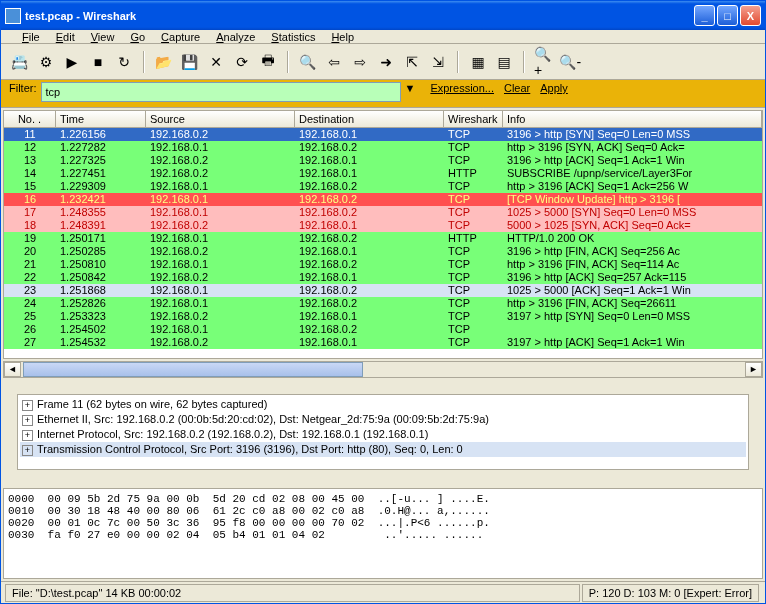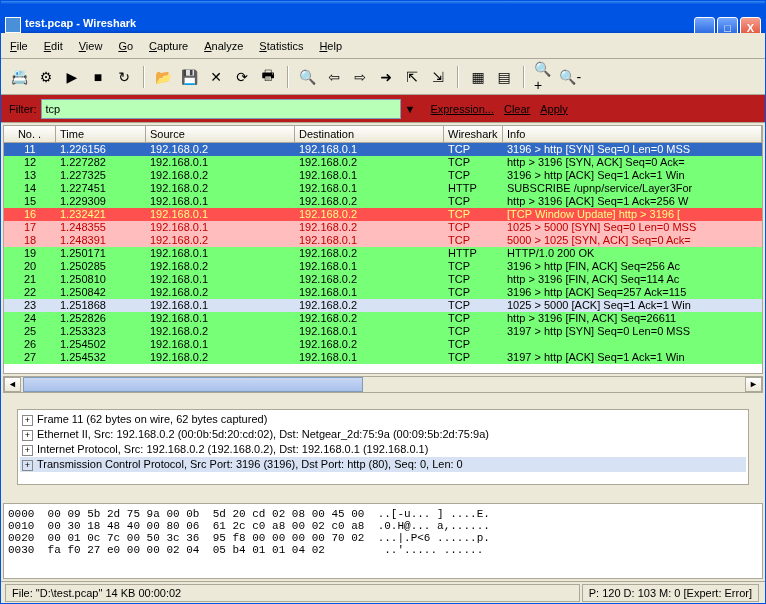--- a/index.html
+++ b/index.html
@@ -1,31 +1,31 @@
 <!DOCTYPE html>
 <html><head>
 <meta charset="utf-8">
 <style>
 *{margin:0;padding:0;box-sizing:border-box;font-family:Tahoma,Arial,sans-serif;font-size:11px}
 body{background:#ece9d8;overflow:hidden}
 .window{width:766px;height:604px;border:1px solid #0054e3;background:#ece9d8;display:flex;flex-direction:column}
-.titlebar{height:29px;background:linear-gradient(to bottom,#3c8cf0 0%,#0054e3 10%,#0054e3 90%,#0046c7 100%);display:flex;align-items:flex-start;padding:16px 4px;color:#fff;font-weight:bold;font-size:13px}
+.titlebar{height:29px;background:linear-gradient(to bottom,#3c8cf0 0%,#0054e3 10%,#0054e3 90%,#0046c7 100%);display:flex;align-items:center;padding:0 4px;color:#fff;font-weight:bold;font-size:13px}
 .titlebar-icon{width:16px;height:16px;margin-right:4px;background:#4a90d9;border:1px solid #fff;display:inline-block}
 .title-text{flex:1}
 .win-btns{display:flex;gap:2px}
 .win-btn{width:21px;height:21px;border:1px solid #fff;border-radius:3px;display:flex;align-items:center;justify-content:center;font-weight:bold;color:#fff;cursor:pointer}
 .win-min,.win-max{background:linear-gradient(to bottom,#74a7ff,#1c5ed8)}
 .win-close{background:linear-gradient(to bottom,#f4a090,#e14a30)}
-.menubar{height:26px;background:#ece9d8;display:flex;align-items:center;padding:2px 2px;gap:2px;border-bottom:1px solid #aca899}
+.menubar{height:14px;background:#ece9d8;display:flex;align-items:center;padding:2px 14px;gap:2px;border-bottom:1px solid #aca899}
 .menu-item{padding:2px 7px;cursor:pointer}
 .menu-item u{text-decoration:underline}
 .toolbar{height:36px;background:#ece9d8;display:flex;align-items:center;padding:4px 8px;gap:4px;border-bottom:1px solid #aca899}
 .tb-btn{width:22px;height:22px;border:1px solid transparent;display:flex;align-items:center;justify-content:center;cursor:pointer;font-size:14px}
 .tb-sep{width:2px;height:22px;border-left:1px solid #aca899;border-right:1px solid #fff;margin:0 4px}
-.filterbar{height:28px;background:#b91c1c;display:flex;align-items:center;padding:2px 8px;gap:4px;border-bottom:1px solid #aca899}
+.filterbar{height:28px;background:#eab308;display:flex;align-items:flex-start;padding:2px 8px;gap:4px;border-bottom:1px solid #aca899}
 .filter-input{flex:0 0 360px;height:20px;border:1px solid #7f9db9;background:#b8ffb8;padding:0 4px;line-height:18px}
 .filter-link{color:#000;text-decoration:underline;cursor:pointer;padding:0 3px}
 .packets{flex:0 0 auto;background:#fff;border:1px solid #aca899;margin:2px;overflow:hidden}
 .phead{height:17px;background:linear-gradient(to bottom,#fff,#ece9d8);display:flex;border-bottom:1px solid #aca899}
 .phead>div{border-right:1px solid #aca899;padding:2px 4px;overflow:hidden;white-space:nowrap}
 .pbody{height:230px;overflow-y:scroll;font-family:'Courier New',monospace;font-size:10px}
 .prow{display:flex;height:13px;line-height:13px;white-space:nowrap}
 .prow>div{padding:0 4px;overflow:hidden}
 .c-no{width:52px;text-align:center}
 .c-time{width:90px}

